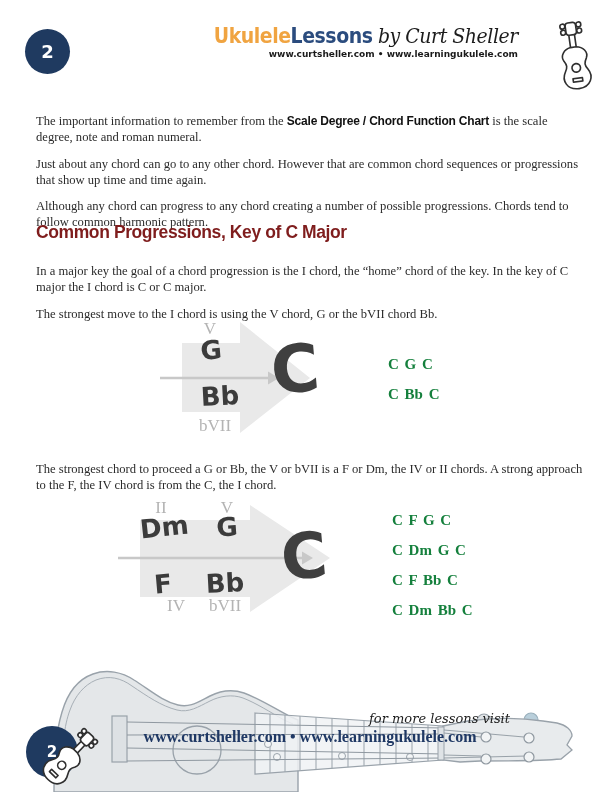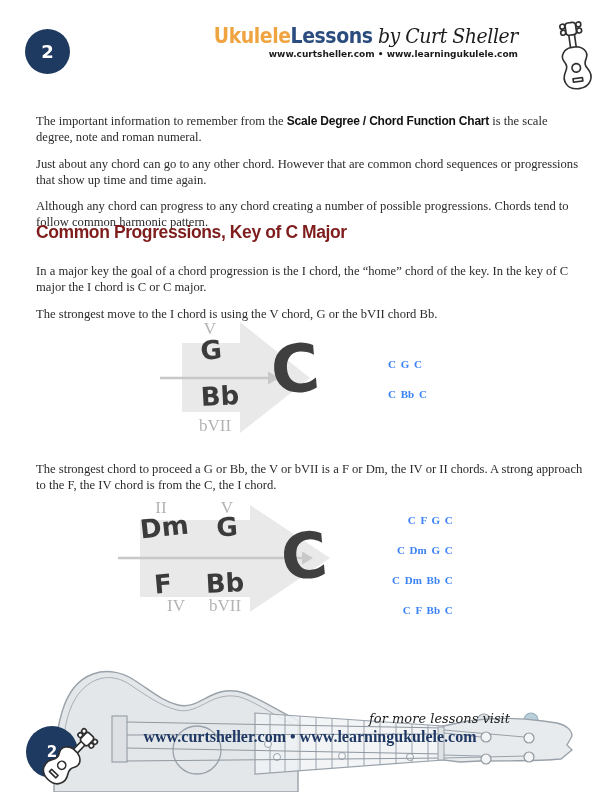--- a/index.html
+++ b/index.html
@@ -28,21 +28,21 @@
   
   .diagram{position:absolute;}
   .diagram svg{position:absolute;left:0;top:0;}
   .roman{position:absolute;font-family:"Liberation Serif",serif;color:#b4b4b4;font-size:17px;
          text-align:center;line-height:1;}
   .chord{position:absolute;font-family:"DejaVu Sans",sans-serif;font-weight:800;color:#3b3b3b;
          font-size:26px;text-align:center;line-height:1;}
   .bigC{position:absolute;font-family:"DejaVu Sans",sans-serif;font-weight:800;color:#3f3f3f;
         font-size:66px;line-height:1;transform:rotate(-5deg);}
   .prog-list{position:absolute;font-family:"Liberation Serif",serif;font-weight:bold;
-             font-size:11px;color:#3b82f6;word-spacing:2px;}
+             font-size:15px;color:#15803d;word-spacing:2px;}
   .prog-list div{height:30px;line-height:30px;}
 
   
   .footer-svg{position:absolute;left:0;top:660px;}
   .visit{position:absolute;left:110px;top:711px;width:400px;text-align:right;
          font-family:"DejaVu Serif",serif;font-style:italic;font-size:13px;color:#1c1c1c;}
   .footer-urls{position:absolute;left:110px;top:728px;width:400px;text-align:center;
                font-family:"Liberation Serif",serif;font-weight:bold;font-size:16px;color:#1f3864;}
   .badge-bottom-num{position:absolute;left:38px;top:738px;width:28px;height:28px;text-align:center;
                     line-height:28px;font-family:"DejaVu Sans",sans-serif;font-weight:800;
@@ -118,25 +118,25 @@
     <span class="chord" style="left:30px;top:18px;width:48px;transform:rotate(-6deg);">Dm</span>
     <span class="roman" style="left:107px;top:3px;width:20px;">V</span>
     <span class="chord" style="left:100px;top:18px;width:34px;transform:rotate(-4deg);">G</span>
     <span class="chord" style="left:36px;top:75px;width:34px;transform:rotate(-5deg);">F</span>
     <span class="roman" style="left:51px;top:101px;width:30px;">IV</span>
     <span class="chord" style="left:93px;top:74px;width:44px;transform:rotate(-3deg);">Bb</span>
     <span class="roman" style="left:85px;top:101px;width:60px;">bVII</span>
     <span class="bigC" style="left:171px;top:29px;font-size:63px;">C</span>
   </div>
 
-  <div class="prog-list" style="left:392px;top:505px;text-align:right;">
+  <div class="prog-list" style="left:392px;top:505px;">
     <div>C F G C</div>
     <div>C Dm G C</div>
+    <div>C F Bb C</div>
     <div>C Dm Bb C</div>
-    <div>C F Bb C</div>
   </div>
 
   <svg class="footer-svg" width="612" height="132" viewBox="0 0 612 132">
 
     <path d="M 54,132 C 54,100 55,75 62,52 C 67,35 76,20 93,14 C 107,9 122,12 134,20 C 150,30 162,41 178,45 C 190,48 198,42 210,36 C 220,31 232,29 244,33 C 258,38 274,48 289,56 L 298,60 L 298,132 Z" fill="#e4e7e9" stroke="#99a2aa" stroke-width="1.4"></path>
     <path d="M 62,120 C 62,86 64,66 70,50 C 75,36 84,25 96,20 C 109,15 121,18 132,26 C 147,36 161,46 177,50 C 189,53 198,47 210,41 C 220,36 232,34 243,38 C 256,43 270,52 284,60 L 293,64" fill="none" stroke="#a7afb6" stroke-width="1"></path>
 
     <circle cx="197" cy="90" r="24" fill="none" stroke="#99a2aa" stroke-width="1.3"></circle>
 
     <rect x="112" y="56" width="15" height="46" fill="#dde1e4" stroke="#99a2aa" stroke-width="1.2"></rect>

